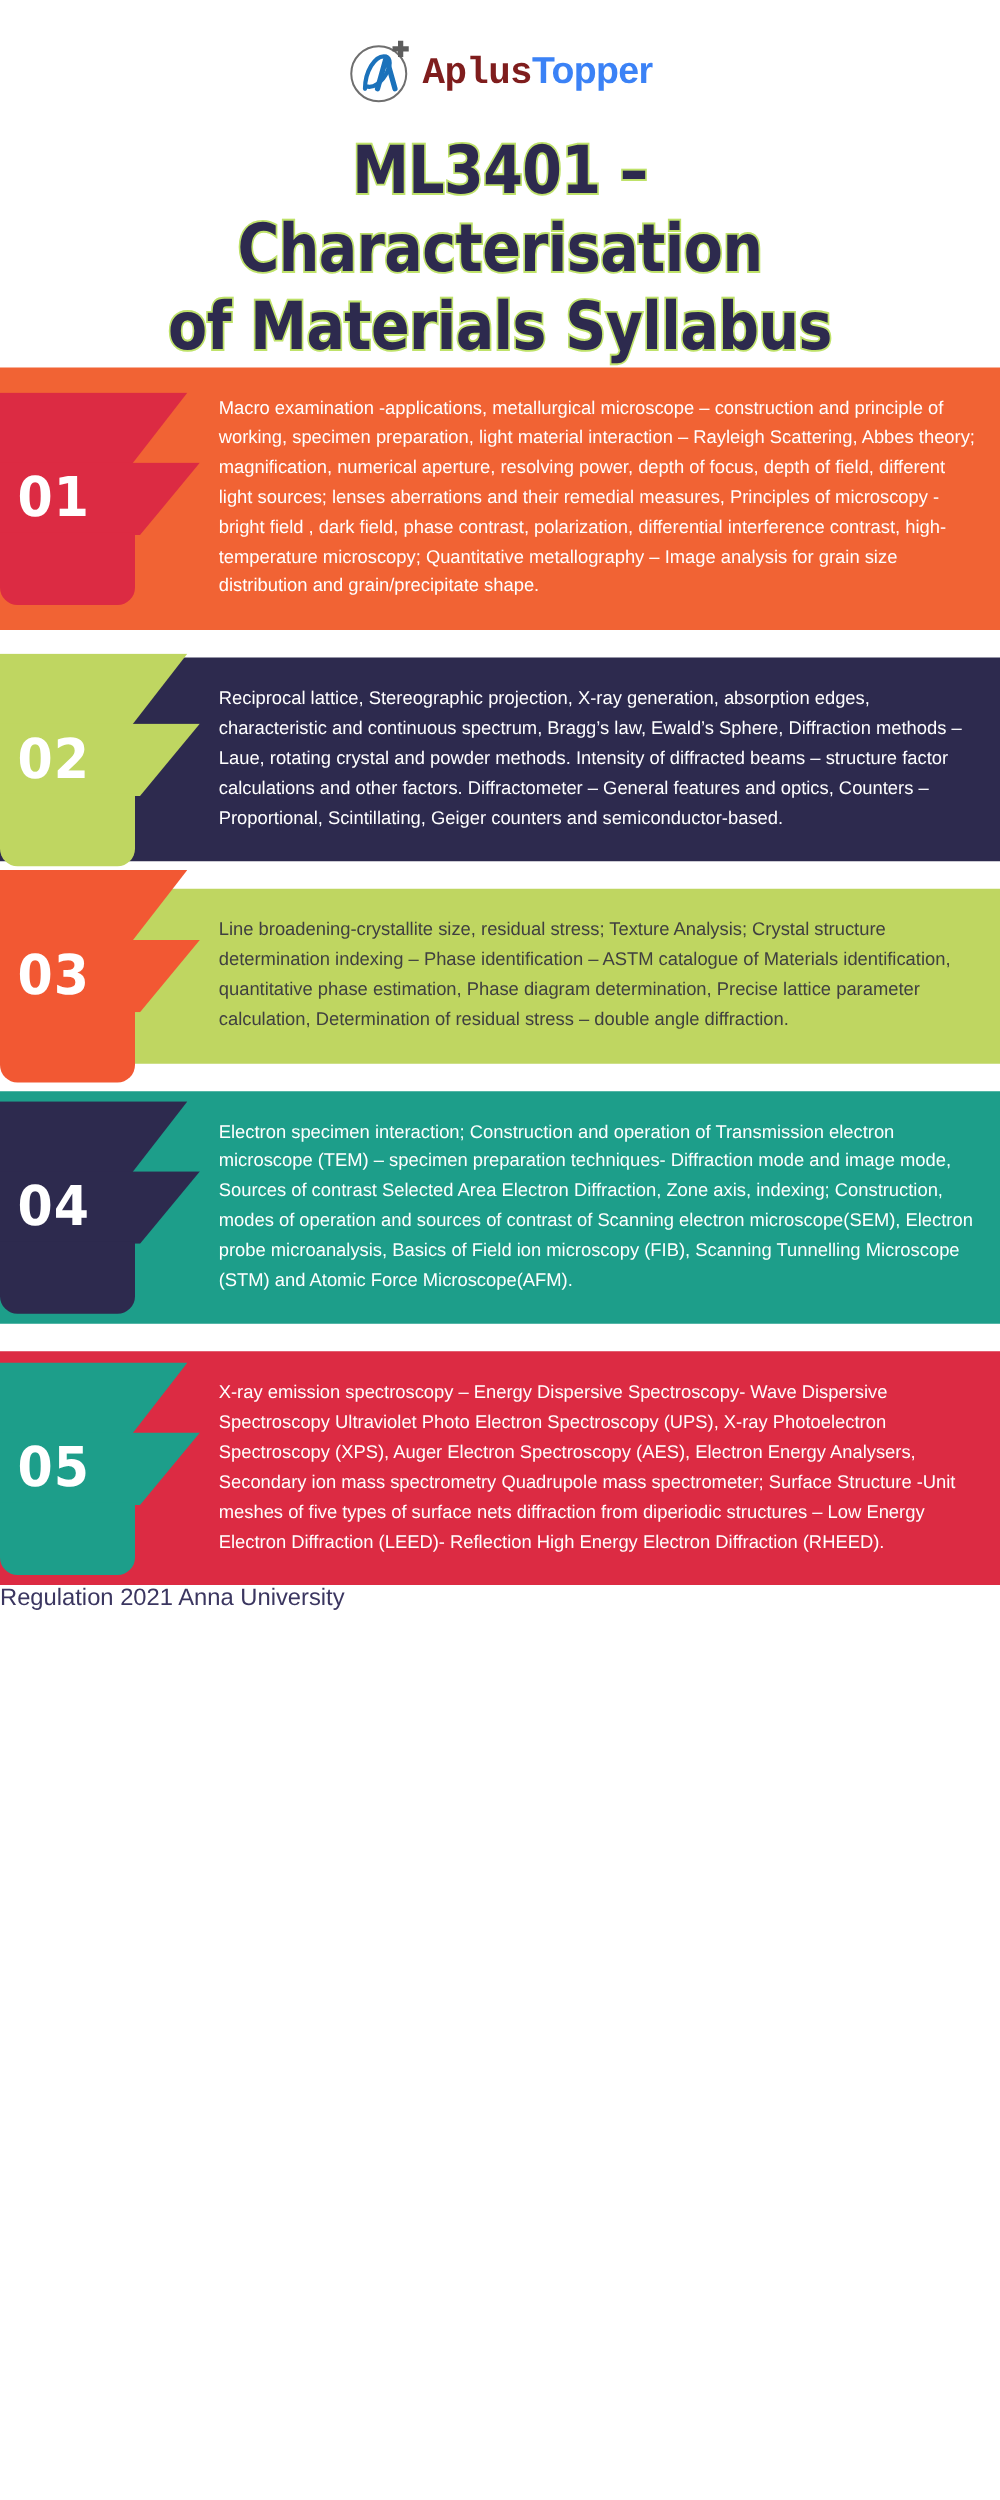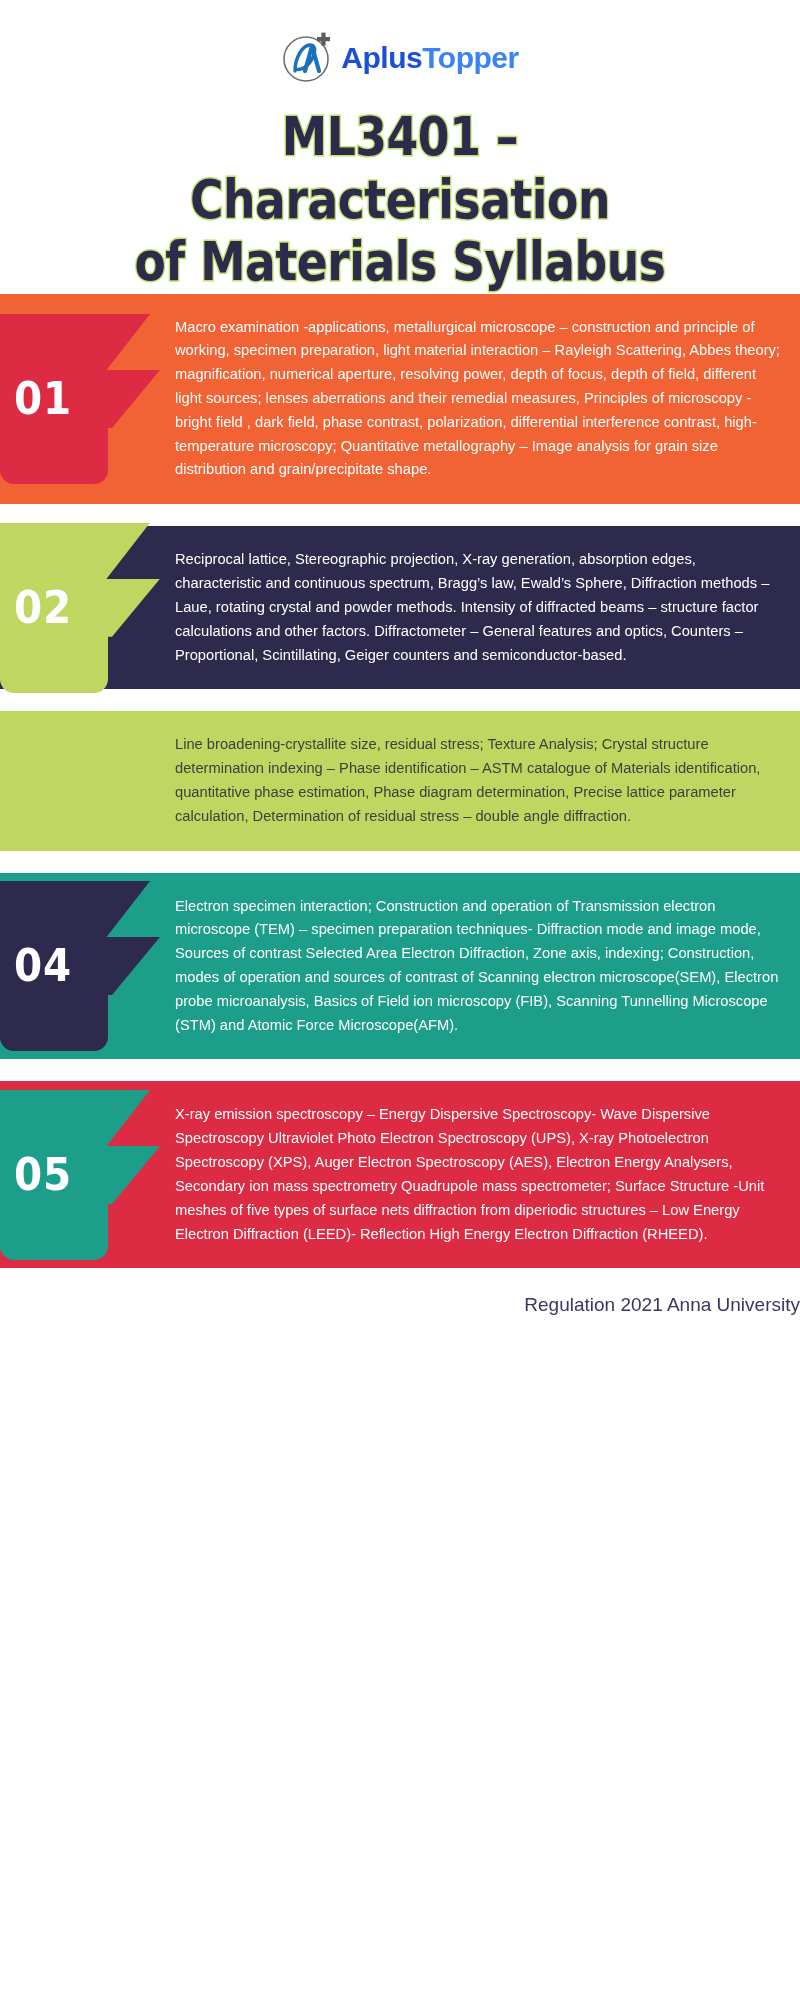--- a/index.html
+++ b/index.html
@@ -14,21 +14,21 @@
   
   .logo-wrap{
     height:98px;
     display:flex;align-items:center;justify-content:center;
     padding-top:18px;
     box-sizing:border-box;
   }
   .logo{display:flex;align-items:center;gap:6px;}
   .logo-mark{width:54px;height:54px;position:relative;flex:none;}
   .logo-text{font-size:30px;font-weight:bold;letter-spacing:-0.5px;line-height:1;}
-  .logo-text .t-a{color:#1d4ed8;}
+  .logo-text .t-a{color:#7f1d1d;font-family:Liberation Mono, monospace;}
   .logo-text .t-b{color:#3b82f6;}
 
   
   .title{
     text-align:center;
     padding:8px 28px 0 28px;
     font-family:"DejaVu Sans", sans-serif;
     font-weight:bold;
     font-size:53px;
     line-height:1.18;
@@ -77,24 +77,23 @@
     letter-spacing:1px;
     z-index:6;
     transform:scaleX(0.92);
     transform-origin:left center;
   }
 
   .gap{height:22px;background:#ffffff;}
 
   
   .footer{
-    text-align:right;
+    text-align:left;
     font-size:19px;
     color:#3B3660;
-    padding-top:26px;
   }
 </style>
 </head>
 <body>
 
 <div class="logo-wrap">
   <div class="logo">
     <span class="logo-mark">
       <svg width="54" height="54" viewBox="0 0 54 54">
         <circle cx="25" cy="28" r="22" fill="none" stroke="#6F6F6F" stroke-width="1.6"></circle>
@@ -130,20 +129,26 @@
       <div class="badge">
         <div class="chev c1" style="top: -3.5px; width: 150px; height: 58px; background: rgb(191, 214, 97); border-radius: 0px; clip-path: polygon(0px 0px, 100% 0px, 70% 100%, 0px 100%);"></div>
         <div class="chev c2" style="top: 52.5px; width: 160px; height: 58px; background: rgb(191, 214, 97); border-radius: 0px; clip-path: polygon(0px 0px, 100% 0px, 70% 100%, 0px 100%);"></div>
         <div class="chev c3" style="top: 108.5px; width: 108px; height: 58px; background: rgb(191, 214, 97); border-radius: 0px 0px 14px 14px;"></div>
         <div class="num" style="top: 59.5px;">02</div>
       </div>
       <div class="body" style="color: rgb(255, 255, 255);">Reciprocal lattice, Stereographic projection, X-ray generation, absorption edges, characteristic and continuous spectrum, Bragg’s law, Ewald’s Sphere, Diffraction methods – Laue, rotating crystal and powder methods. Intensity of diffracted beams – structure factor calculations and other factors. Diffractometer – General features and optics, Counters – Proportional, Scintillating, Geiger counters and semiconductor-based.</div>
     </div>
     <div class="gap"></div>
     <div class="section" style="background: rgb(191, 214, 97);">
+      <div class="badge">
+        <div class="chev c1" style="top: -15.5px; width: 150px; height: 58px; background: rgb(242, 88, 51); border-radius: 0px; clip-path: polygon(0px 0px, 100% 0px, 70% 100%, 0px 100%);"></div>
+        <div class="chev c2" style="top: 40.5px; width: 160px; height: 58px; background: rgb(242, 88, 51); border-radius: 0px; clip-path: polygon(0px 0px, 100% 0px, 70% 100%, 0px 100%);"></div>
+        <div class="chev c3" style="top: 96.5px; width: 108px; height: 58px; background: rgb(242, 88, 51); border-radius: 0px 0px 14px 14px;"></div>
+        <div class="num" style="top: 47.5px;">03</div>
+      </div>
       <div class="body" style="color: #404040;">Line broadening-crystallite size, residual stress; Texture Analysis; Crystal structure determination indexing – Phase identification – ASTM catalogue of Materials identification, quantitative phase estimation, Phase diagram determination, Precise lattice parameter calculation, Determination of residual stress – double angle diffraction.</div>
     </div>
     <div class="gap"></div>
     <div class="section" style="background: rgb(29, 158, 138);">
       <div class="badge">
         <div class="chev c1" style="top: 8.5px; width: 150px; height: 58px; background: rgb(45, 42, 78); border-radius: 0px; clip-path: polygon(0px 0px, 100% 0px, 70% 100%, 0px 100%);"></div>
         <div class="chev c2" style="top: 64.5px; width: 160px; height: 58px; background: rgb(45, 42, 78); border-radius: 0px; clip-path: polygon(0px 0px, 100% 0px, 70% 100%, 0px 100%);"></div>
         <div class="chev c3" style="top: 120.5px; width: 108px; height: 58px; background: rgb(45, 42, 78); border-radius: 0px 0px 14px 14px;"></div>
         <div class="num" style="top: 71.5px;">04</div>
       </div>

